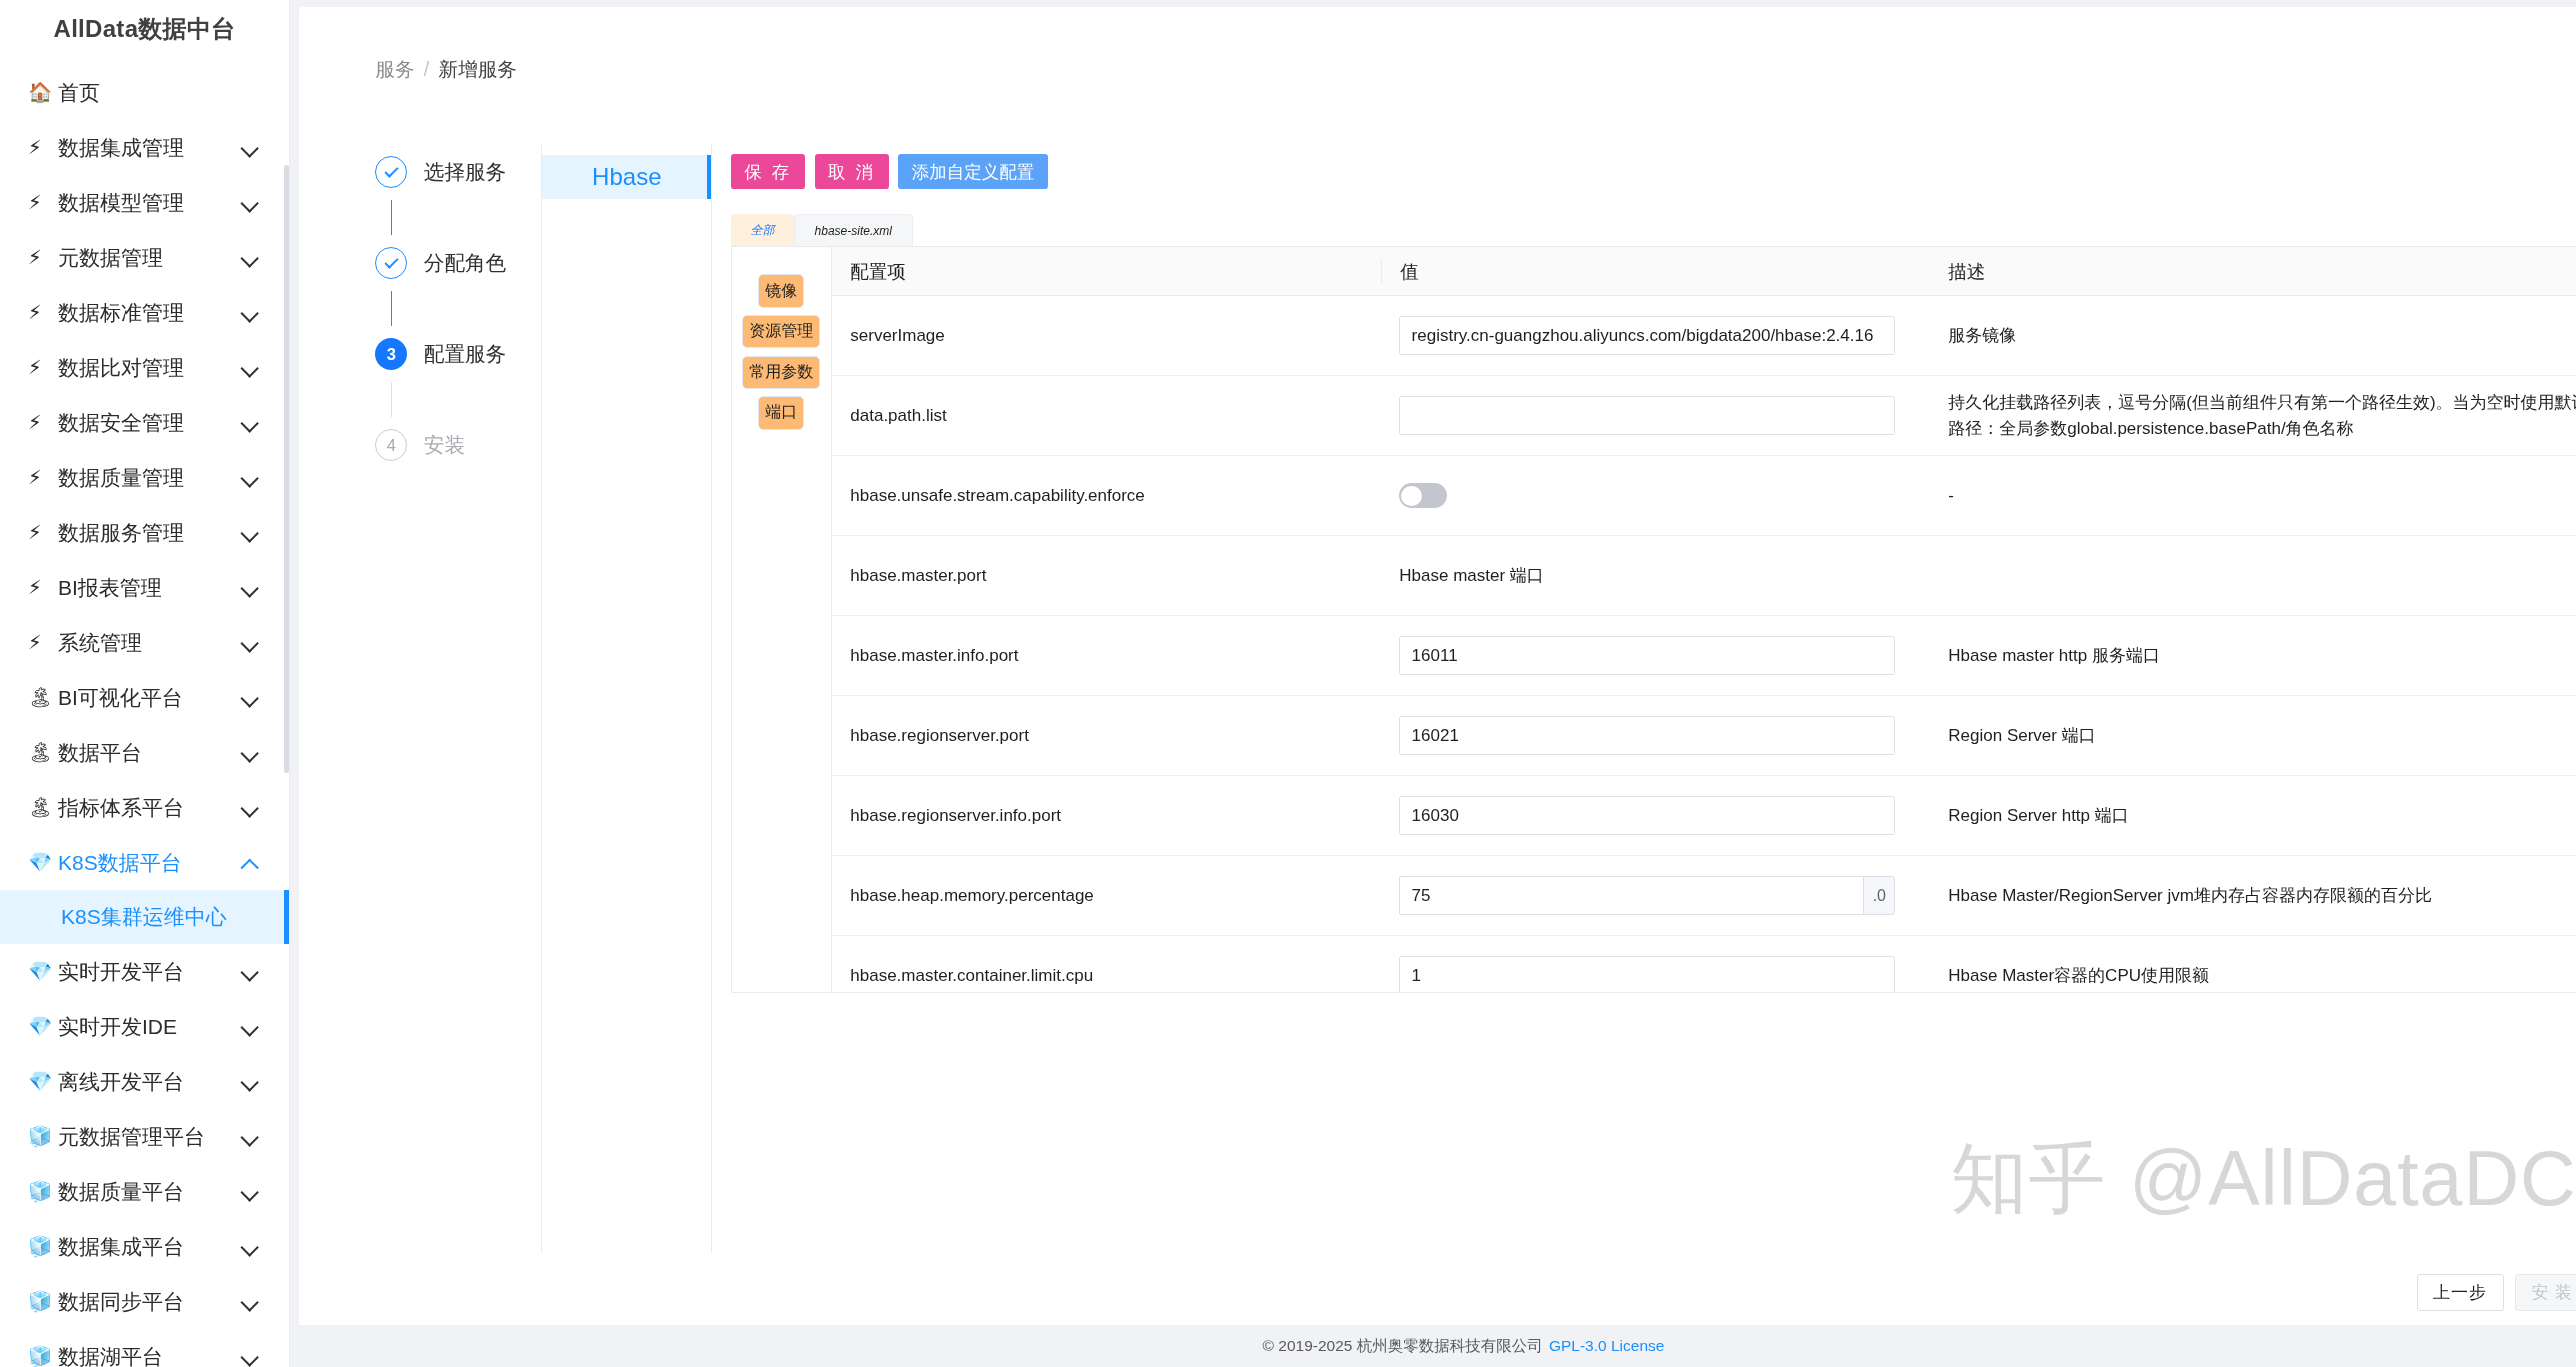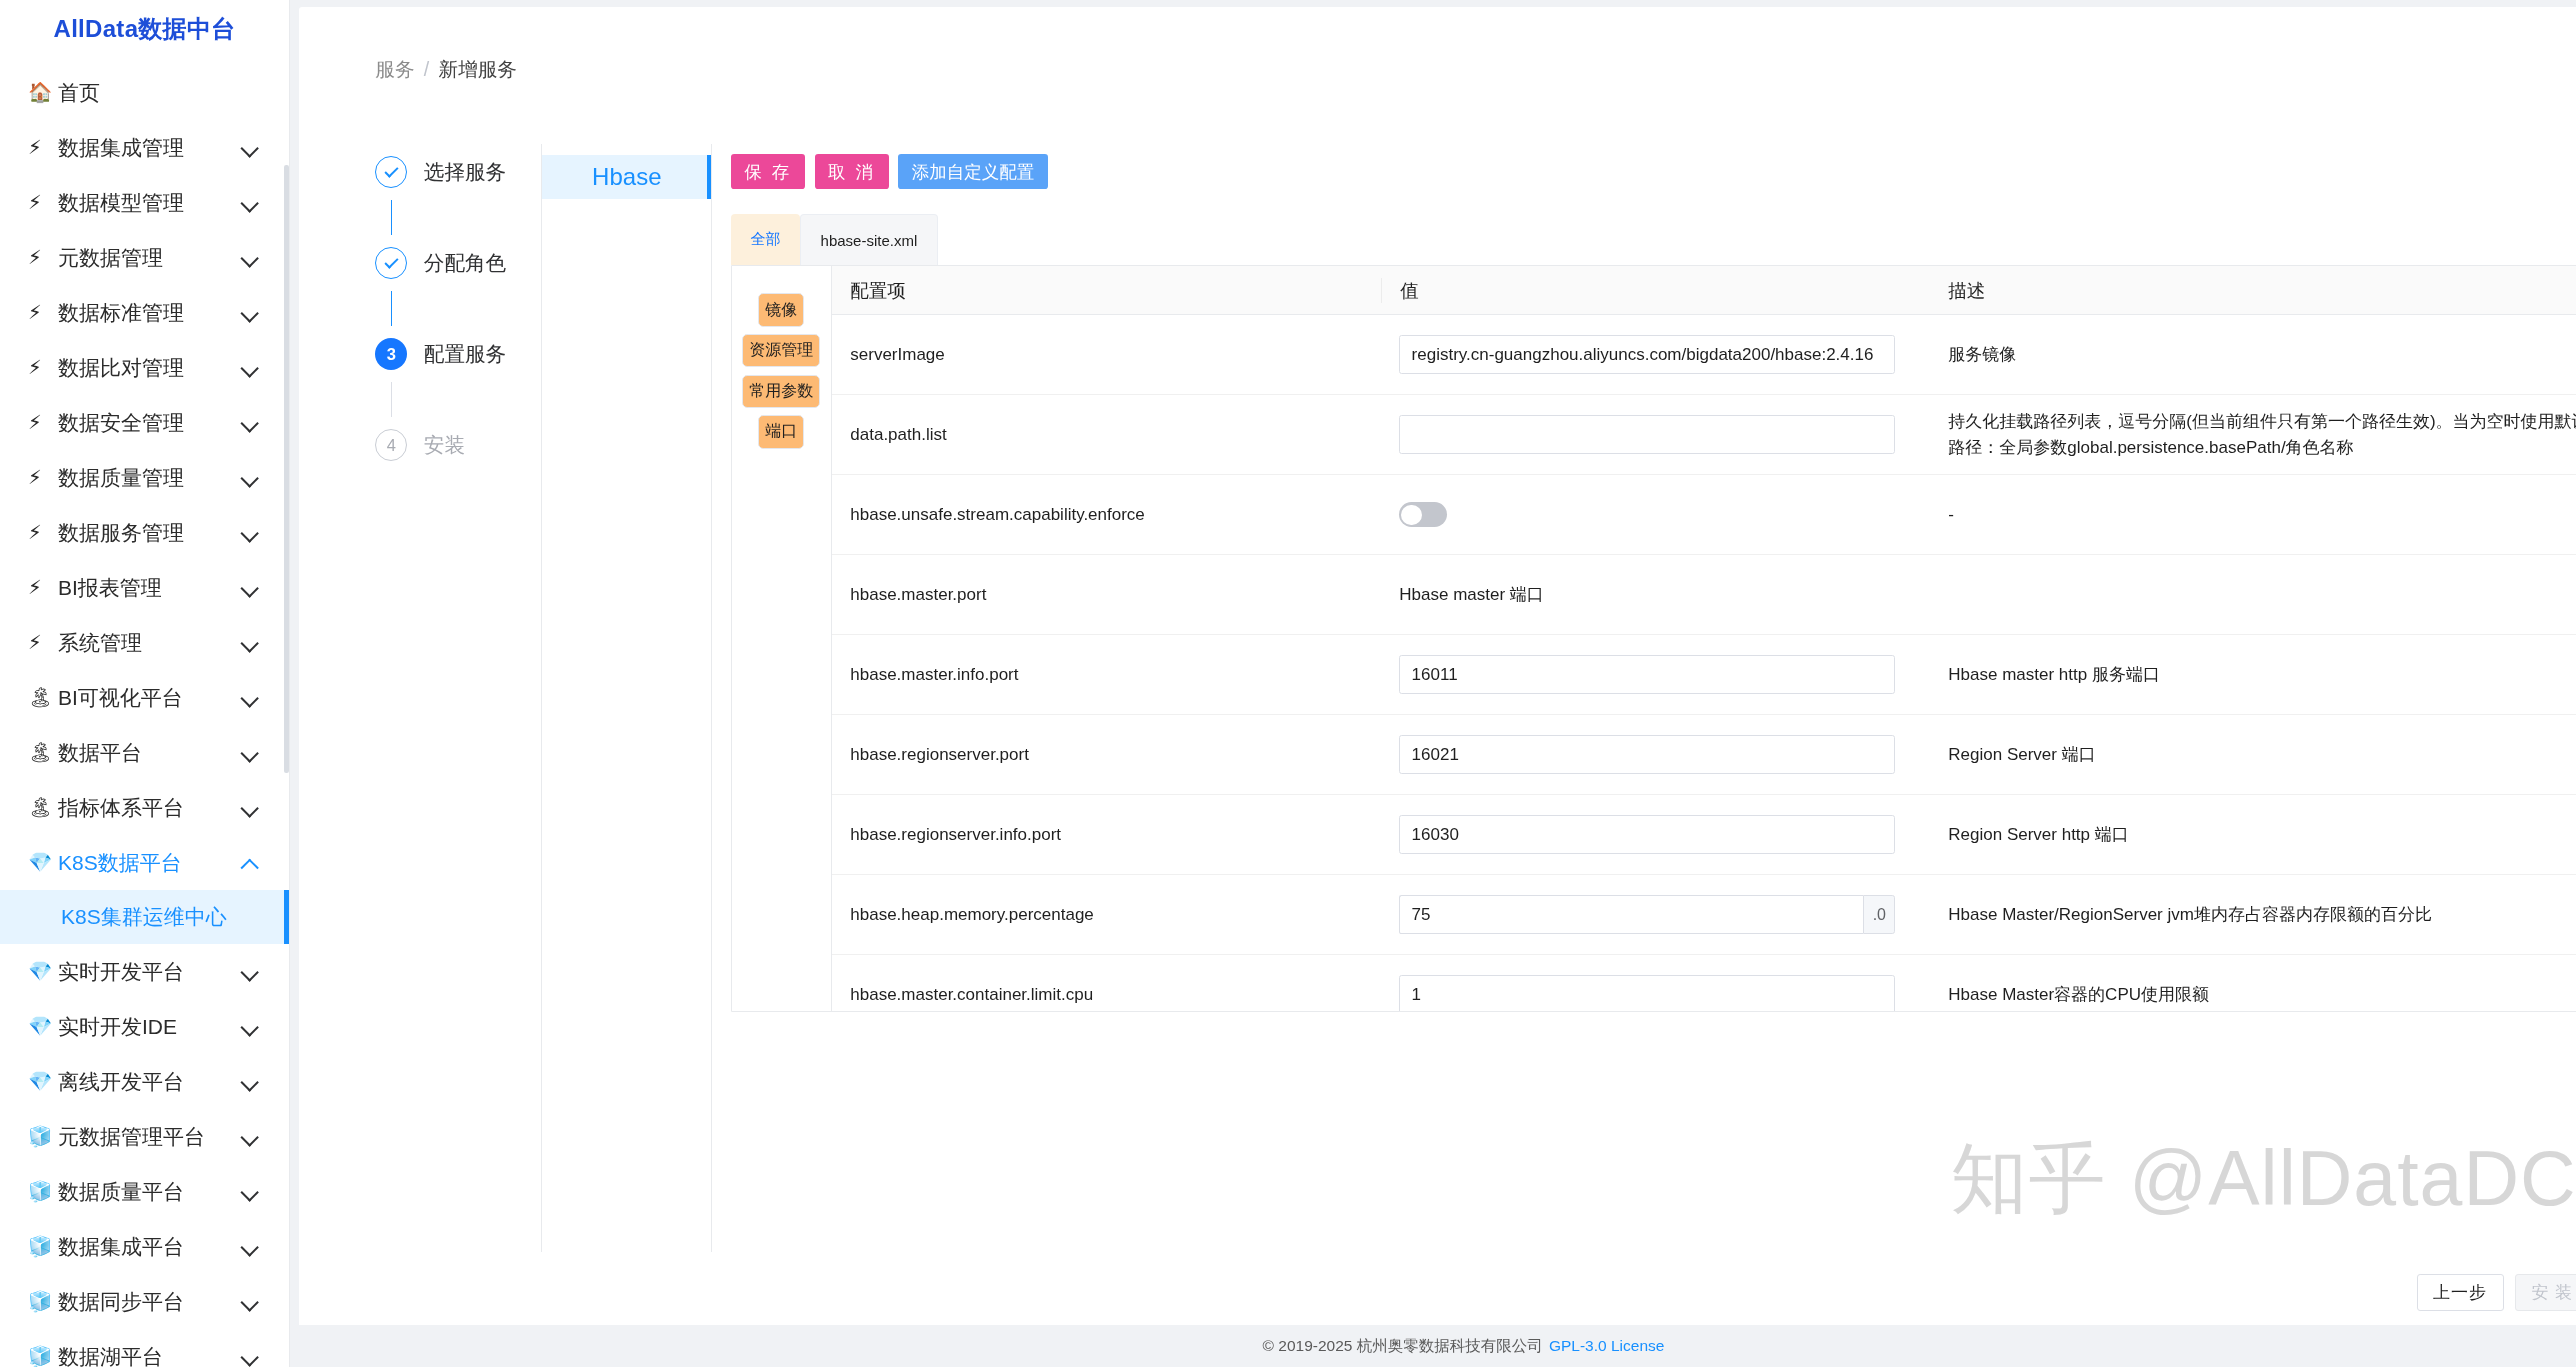--- a/index.html
+++ b/index.html
@@ -14,21 +14,21 @@
   
   .sidebar {
     width: 290px; flex: 0 0 290px; height: 1367px;
     background: #ffffff;
     border-right: 0.5px solid #e8eaed;
     position: relative;
     overflow: hidden;
   }
   .brand {
     height: 58px; display: flex; align-items: center; justify-content: center;
-    font-size: 24px; font-weight: 700; color: #1d4ed8; letter-spacing: 0.3px;
+    font-size: 24px; font-weight: 700; color: #404040; letter-spacing: 0.3px;
   }
   .nav { padding-top: 7.2px; }
   .nav-item {
     display: flex; align-items: center;
     height: 55px; padding: 0 28px 0 28px;
     font-size: 21px; color: #2b2b2b; cursor: pointer;
     position: relative; white-space: nowrap;
   }
   .nav-item .ico {
     width: 30px; flex: 0 0 30px; font-size: 19.6px; line-height: 1;
@@ -118,23 +118,23 @@
     height: 35px; border-radius: 3.1px; border: none; color: #fff;
     font-size: 17.5px; padding: 0 13.4px; cursor: pointer;
     display: flex; align-items: center; justify-content: center;
     font-family: inherit;
   }
   .btn.primary { background: #ec4899; letter-spacing: 2.6px; }
   .btn.light { background: #5aa3f8; }
 
   .tabs { display: flex; margin: 25px 0 0 0; padding-left: 0; }
   .tab {
-    height: 51px; padding: 0 19.6px; font-size: 15px;
-    display: flex; align-items: center; justify-content: center;
-    border-radius: 4.1px 4.1px 0 0; cursor: pointer;
+    height: 32px; padding: 0 19.6px; font-size: 12px;
+    display: flex; align-items: center; justify-content: center;
+    border-radius: 4.1px 4.1px 0 0; cursor: pointer; font-style: italic;
   }
   .tab.sel { background: #fdf0dc; color: #1677ff; }
   .tab.un  { background: #f5f6f8; color: #1f1f1f; border: 0.5px solid #ebeef3; border-bottom: none; }
 
   .panel {
     border: 0.5px solid #e8eaed; border-radius: 0 3.1px 0 0;
     display: flex; height: 747px; overflow: hidden; background: #fff;
   }
   .filters {
     width: 100px; flex: 0 0 100px; border-right: 0.5px solid #e8eaed;

